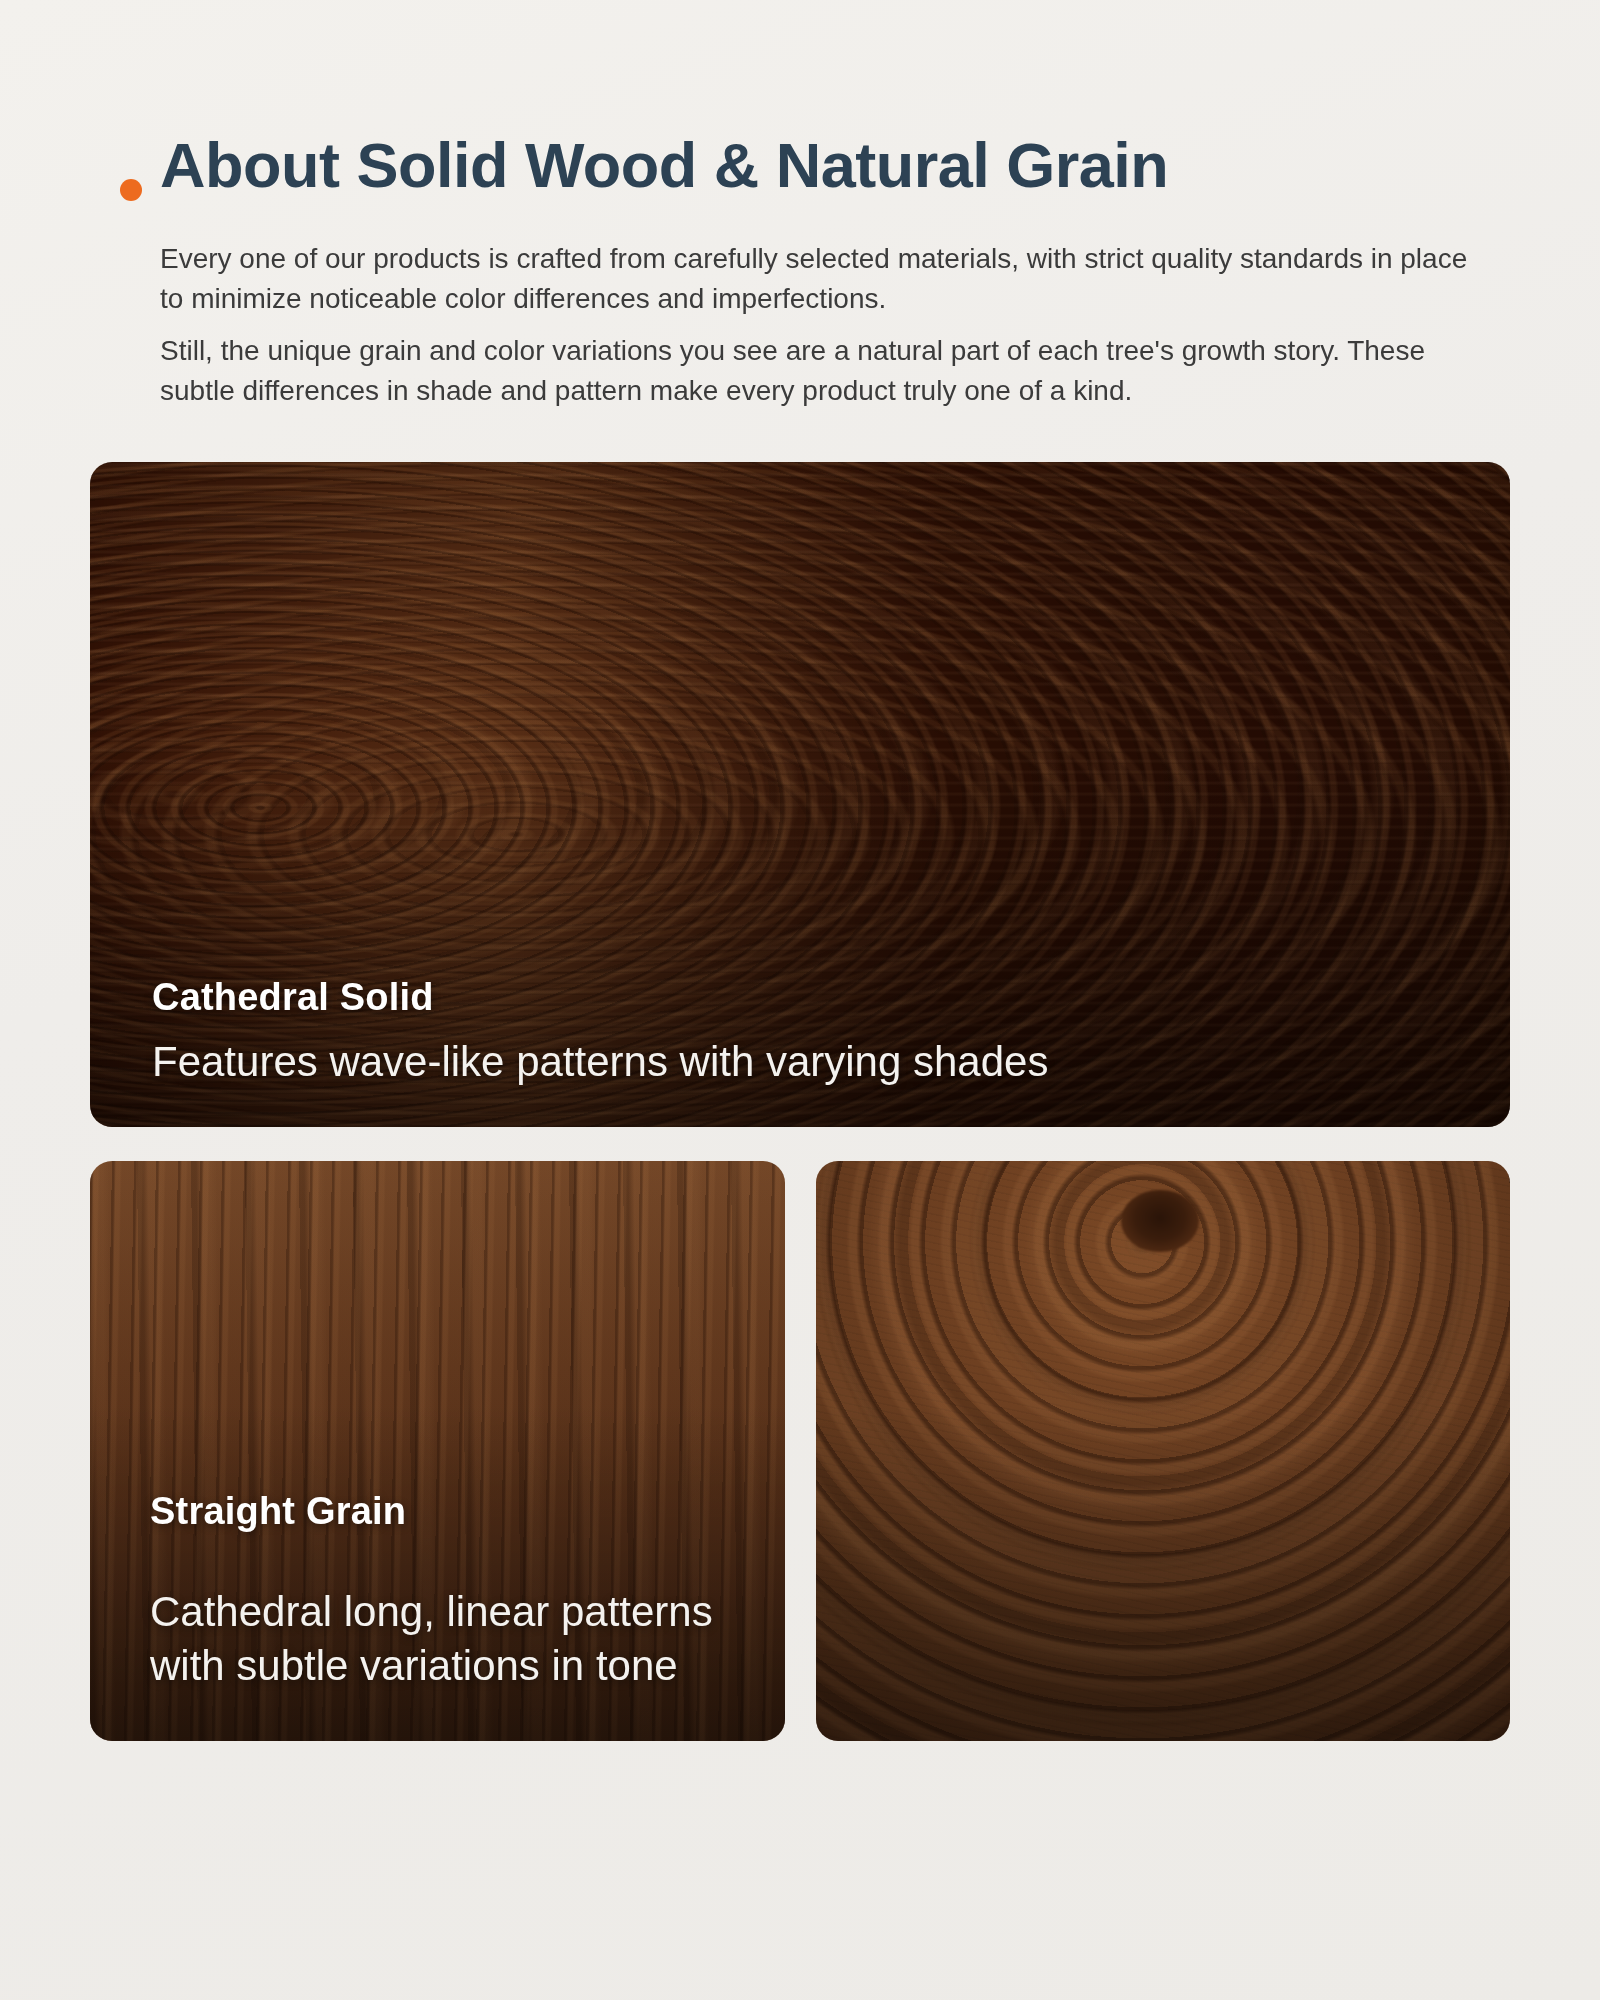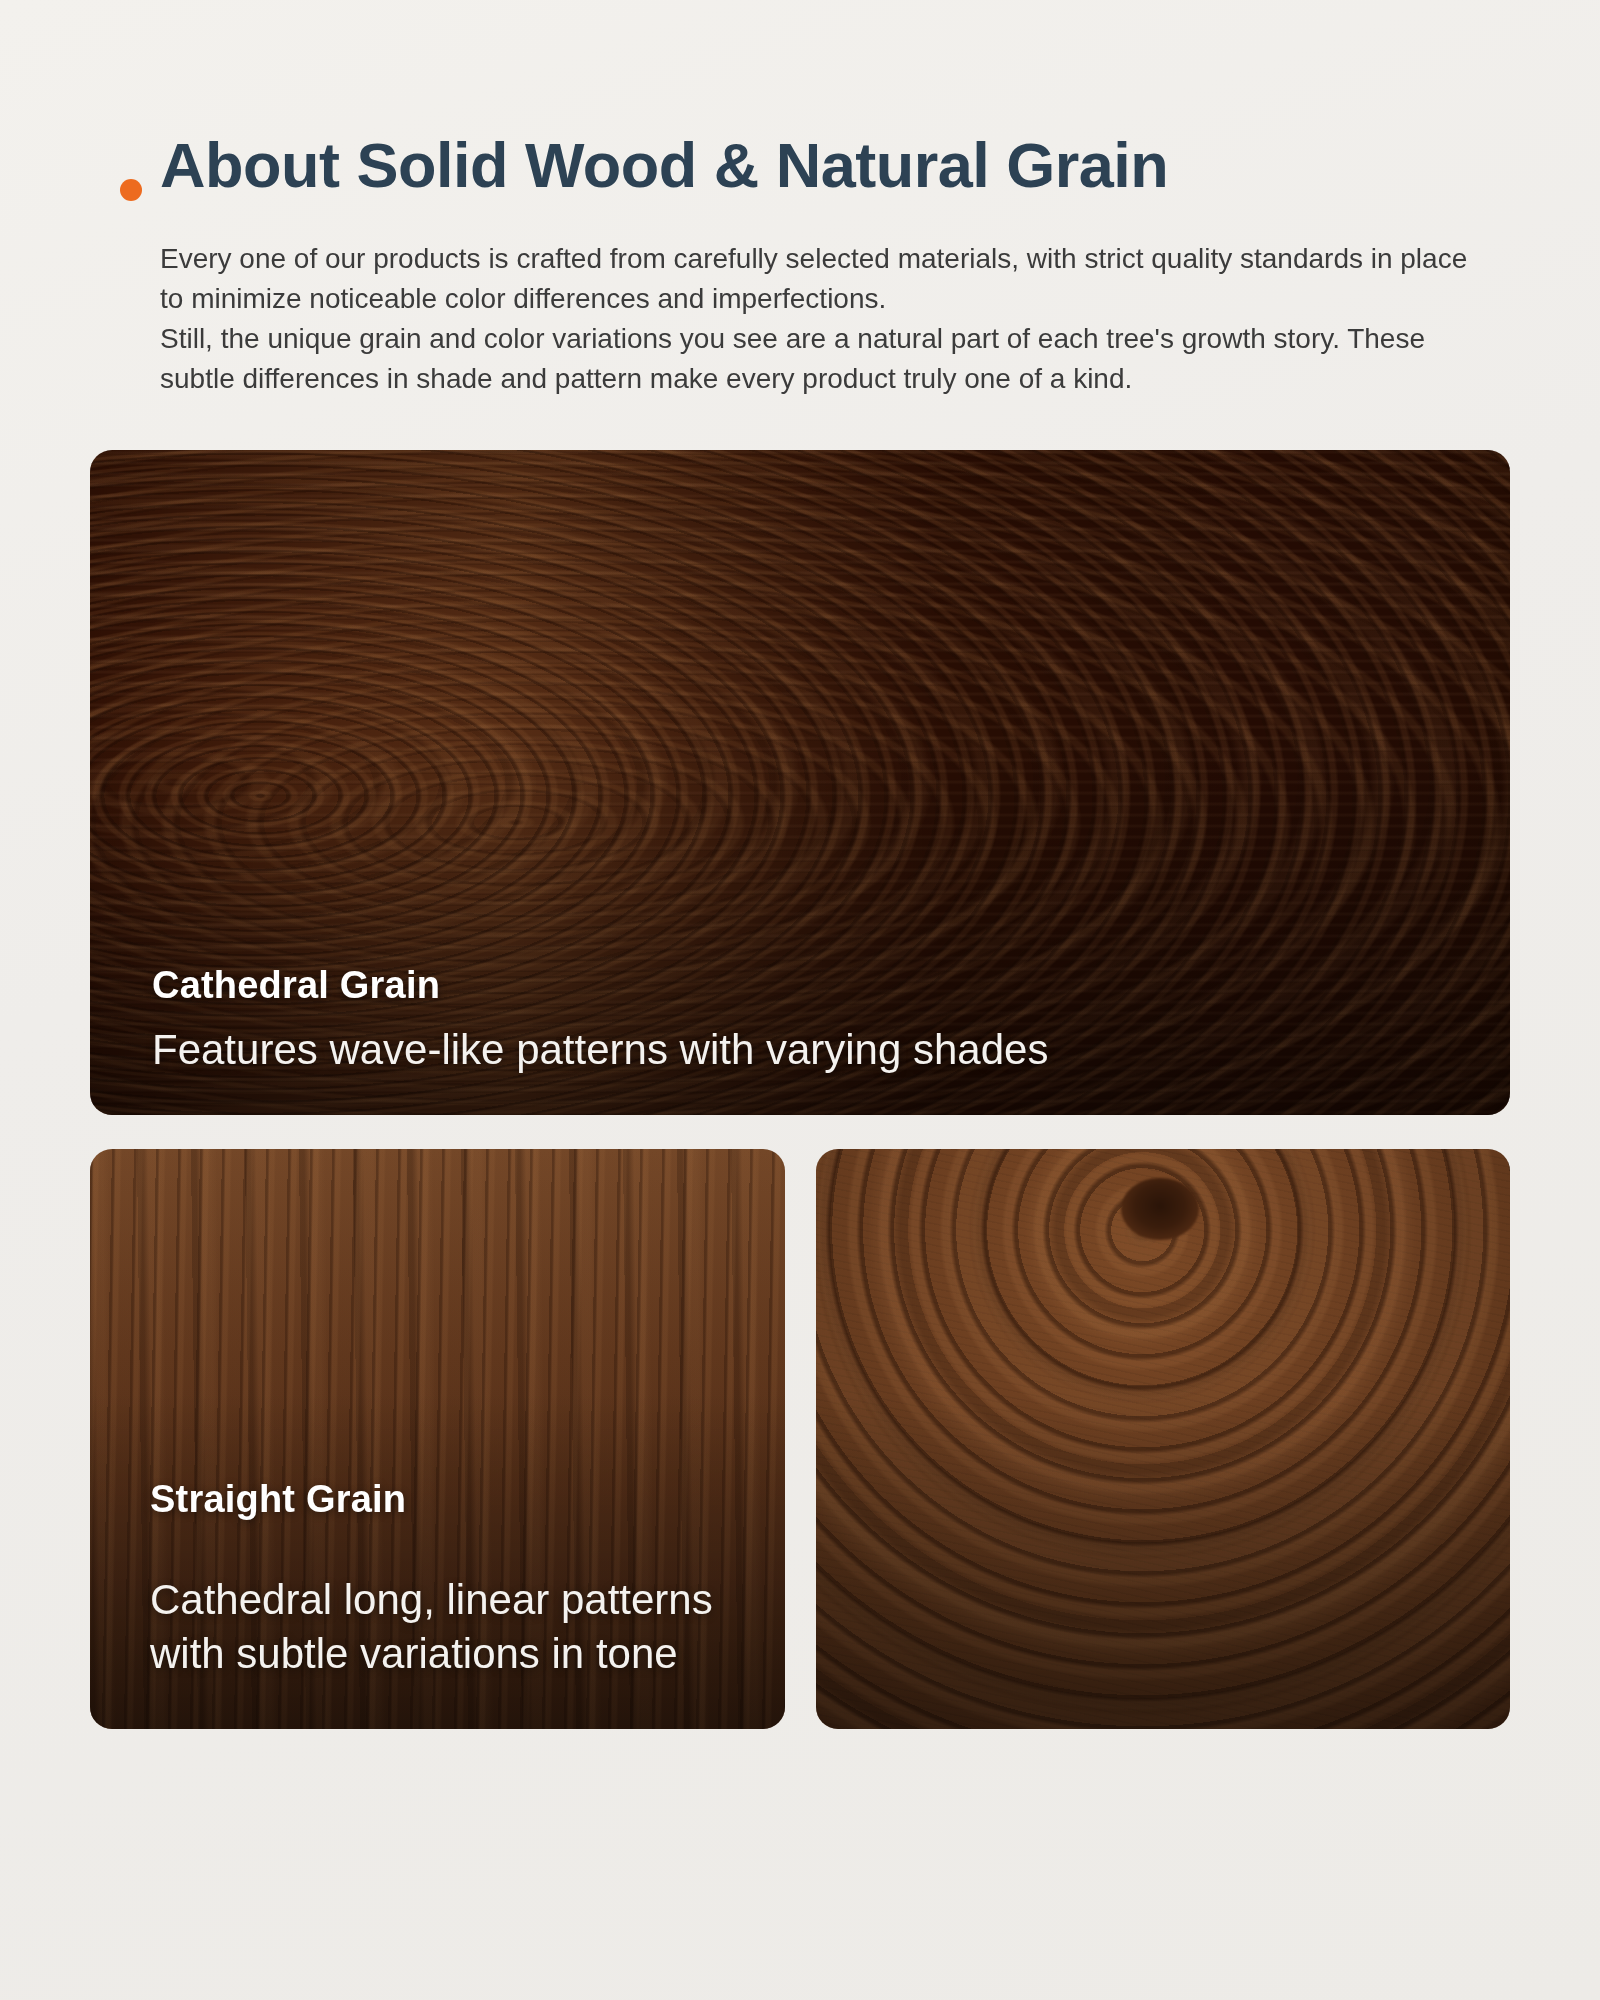--- a/index.html
+++ b/index.html
@@ -54,21 +54,21 @@
     max-width: 1400px;
   }
 
   .intro p {
     font-size: 28px;
     line-height: 1.44;
     color: #3b3b3b;
     font-weight: 400;
   }
 
-  .intro p + p { margin-top: 0px; }
+  .intro p + p { margin-top: 12px; }
 
   
   .cards {
     margin-top: 50px;
     padding: 0 90px;
   }
 
   .card {
     position: relative;
     border-radius: 22px;
@@ -229,21 +229,21 @@
     </div>
   </div>
 
   <div class="cards">
 
     <div class="card card-big cathedral">
       <div class="wood-base"></div>
       <div class="wood-grain"></div>
       <div class="wood-shade"></div>
       <div class="card-text">
-        <div class="card-title">Cathedral Grain</div>
+        <div class="card-title">Cathedral Solid</div>
         <div class="card-desc">Features wave-like patterns with varying shades</div>
       </div>
     </div>
 
     <div class="row2">
 
       <div class="card card-small straight">
         <div class="wood-base"></div>
         <div class="wood-grain"></div>
         <div class="wood-shade"></div>

